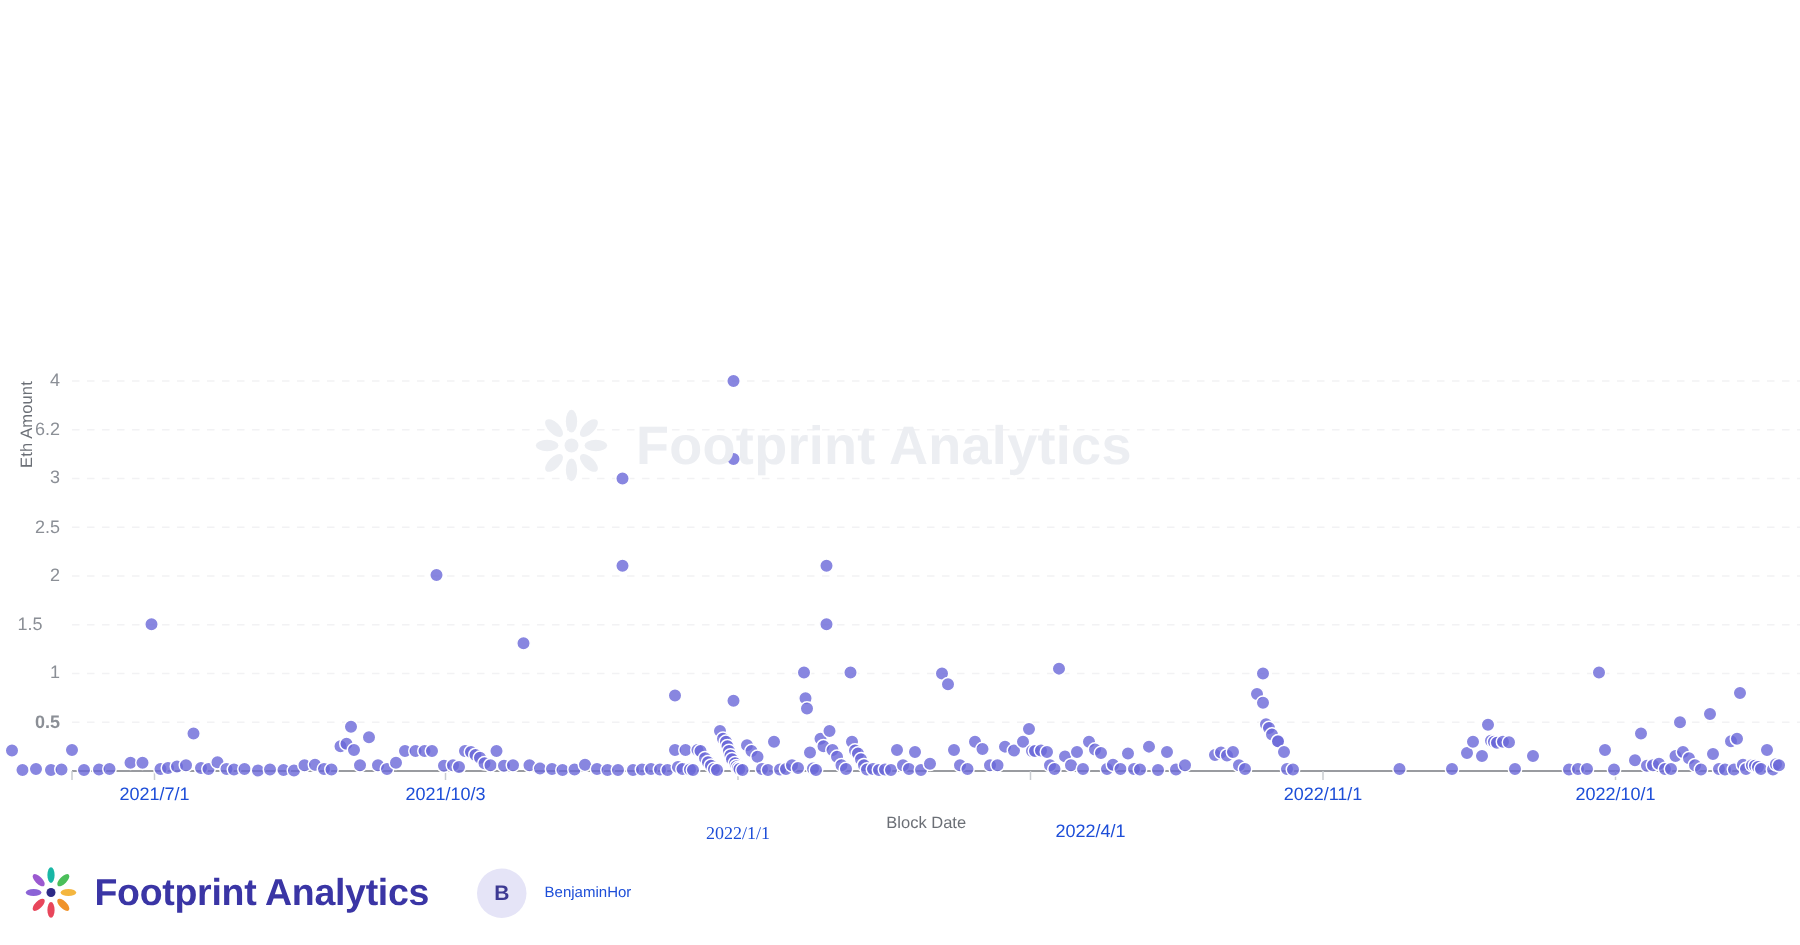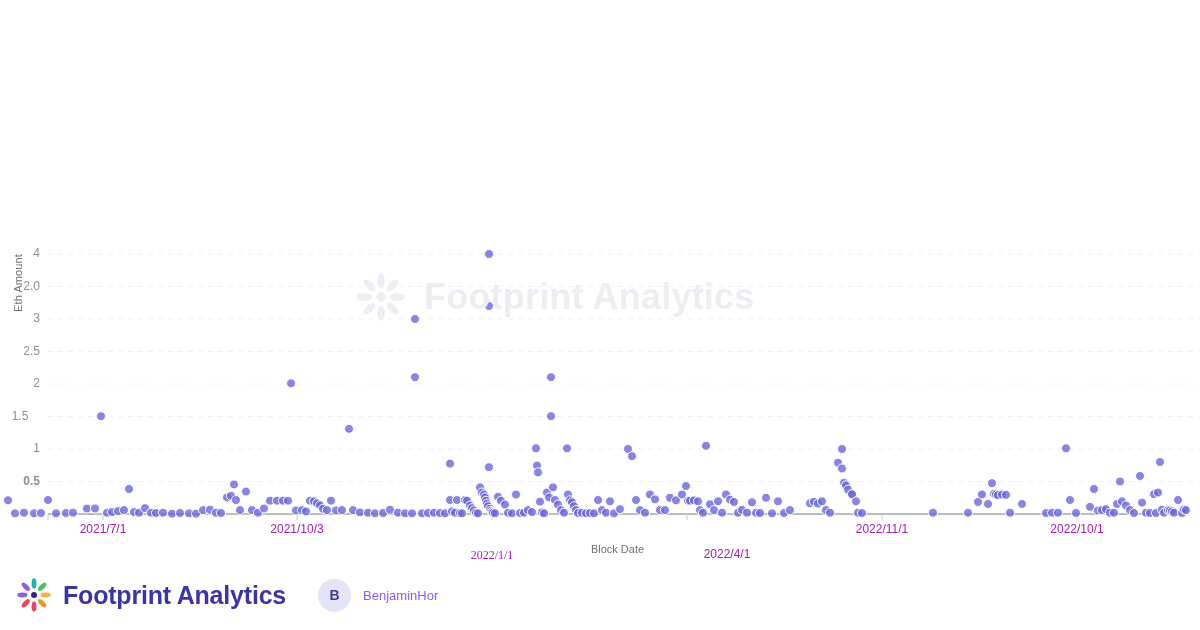--- a/index.html
+++ b/index.html
@@ -66,21 +66,21 @@
     width: 40px;
     text-align: right;
     font-size: 12px;
     color: #8b8f96;
     white-space: nowrap;
   }
   .tick-label-x {
     position: absolute;
     text-align: center;
     font-size: 12px;
-    color: #a21caf;
+    color: #1d4ed8;
     white-space: nowrap;
     transform: translateX(-50%);
   }
 
   
   #watermark {
     position: absolute;
     left: 352px; top: 268px;
     display: flex;
     align-items: center;
@@ -129,22 +129,22 @@
     border-radius: 50%;
     background: #e5e4f7;
     color: #3d3a93;
     font-size: 14px;
     font-weight: bold;
     display: flex;
     align-items: center;
     justify-content: center;
   }
   #user-name {
-    font-size: 13px;
-    color: #8b5cf6;
+    font-size: 10px;
+    color: #1d4ed8;
   }
 </style>
 </head>
 <body>
 
 <div id="page">
 
   <div id="chart-area">
 
     <div id="plot">
@@ -439,21 +439,21 @@
     <div id="y-axis-title">Eth Amount</div>
     <div id="x-axis-title">Block Date</div>
 
     <div id="y-ticks">
         <div class="tick-label-y" style="left: 0px; top: 473.5px; font-weight: bold;">0.5</div>
         <div class="tick-label-y" style="left: 0px; top: 441px;">1</div>
         <div class="tick-label-y" style="left: 0px; top: 408.5px; text-align: center;">1.5</div>
         <div class="tick-label-y" style="left: 0px; top: 376px;">2</div>
         <div class="tick-label-y" style="left: 0px; top: 343.5px;">2.5</div>
         <div class="tick-label-y" style="left: 0px; top: 311px;">3</div>
-        <div class="tick-label-y" style="left: 0px; top: 278.5px;">2.0</div>
+        <div class="tick-label-y" style="left: 0px; top: 278.5px;">6.2</div>
         <div class="tick-label-y" style="left: 0px; top: 246px;">4</div>
       </div>
     <div id="x-ticks">
         <div class="tick-label-x" style="left: 103px; top: 522px;">2021/7/1</div>
         <div class="tick-label-x" style="left: 297px; top: 522px;">2021/10/3</div>
         <div class="tick-label-x" style="left: 492px; top: 548px; font-family: Liberation Serif, serif;">2022/1/1</div>
         <div class="tick-label-x" style="left: 687px; top: 547px; margin-left: 40px;">2022/4/1</div>
         <div class="tick-label-x" style="left: 882px; top: 522px;">2022/11/1</div>
         <div class="tick-label-x" style="left: 1077px; top: 522px;">2022/10/1</div>
       </div>

